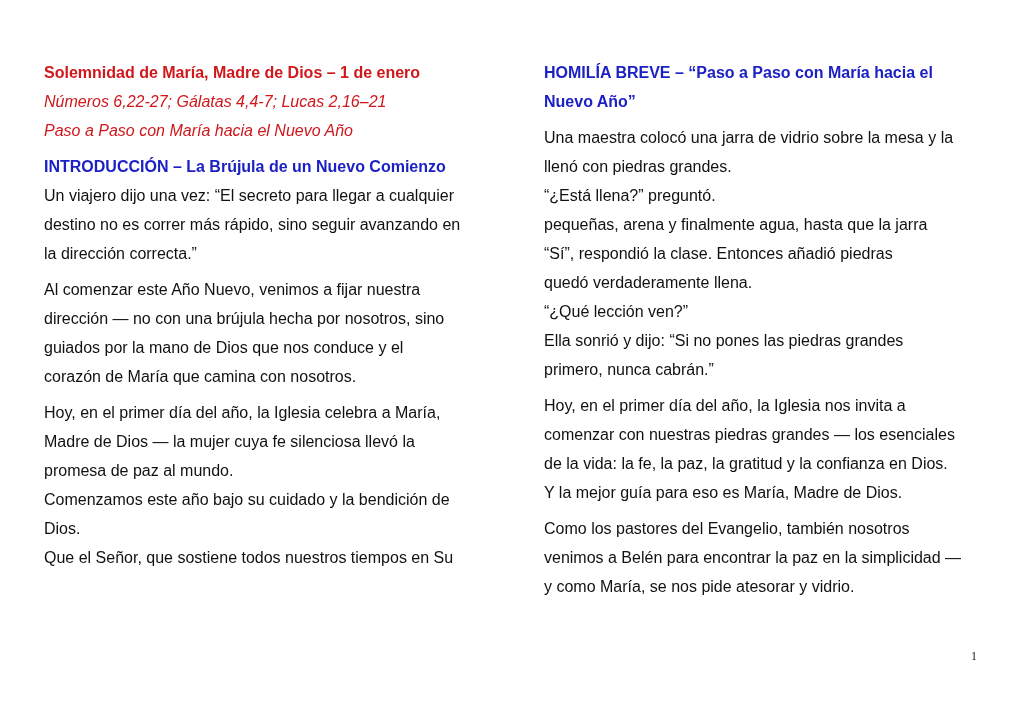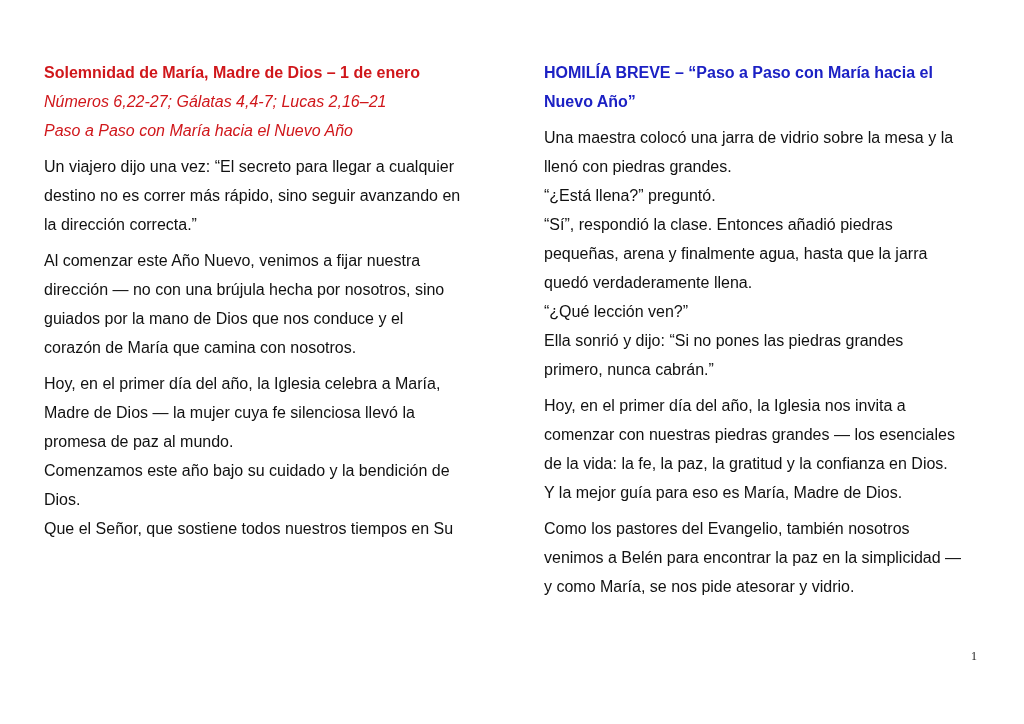--- a/index.html
+++ b/index.html
@@ -17,20 +17,21 @@
     .pnum { position:absolute; left:971px; top:649px; font-family:"Liberation Serif", serif; font-size:12px; color:#222; }
   </style>
 </head>
 <body>
 
 <div class="col left">
   <div class="line red bold">Solemnidad de María, Madre de Dios – 1 de enero</div>
   <div class="line red ital">Números 6,22-27; Gálatas 4,4-7; Lucas 2,16–21</div>
   <div class="line red ital">Paso a Paso con María hacia el Nuevo Año</div>
   <div class="gap"></div>
+  <div class="line blue bold">INTRODUCCIÓN – La Brújula de un Nuevo Comienzo</div>
   <div>
     <div class="line">Un viajero dijo una vez: “El secreto para llegar a cualquier</div>
     <div class="line">destino no es correr más rápido, sino seguir avanzando en</div>
     <div class="line">la dirección correcta.”</div>
   </div>
   <div class="gap"></div>
   <div>
     <div class="line">Al comenzar este Año Nuevo, venimos a fijar nuestra</div>
     <div class="line">dirección — no con una brújula hecha por nosotros, sino</div>
     <div class="line">guiados por la mano de Dios que nos conduce y el</div>
@@ -50,22 +51,22 @@
 <div class="col right">
   <div>
     <div class="line blue bold">HOMILÍA BREVE – “Paso a Paso con María hacia el</div>
     <div class="line blue bold">Nuevo Año”</div>
   </div>
   <div class="gap"></div>
   <div>
     <div class="line">Una maestra colocó una jarra de vidrio sobre la mesa y la</div>
     <div class="line">llenó con piedras grandes.</div>
     <div class="line">“¿Está llena?” preguntó.</div>
+    <div class="line">pequeñas, arena y finalmente agua, hasta que la jarra</div>
     <div class="line">“Sí”, respondió la clase. Entonces añadió piedras</div>
-    <div class="line">pequeñas, arena y finalmente agua, hasta que la jarra</div>
     <div class="line">quedó verdaderamente llena.</div>
     <div class="line">“¿Qué lección ven?”</div>
     <div class="line">Ella sonrió y dijo: “Si no pones las piedras grandes</div>
     <div class="line">primero, nunca cabrán.”</div>
   </div>
   <div class="gap"></div>
   <div>
     <div class="line">Hoy, en el primer día del año, la Iglesia nos invita a</div>
     <div class="line">comenzar con nuestras piedras grandes — los esenciales</div>
     <div class="line">de la vida: la fe, la paz, la gratitud y la confianza en Dios.</div>

